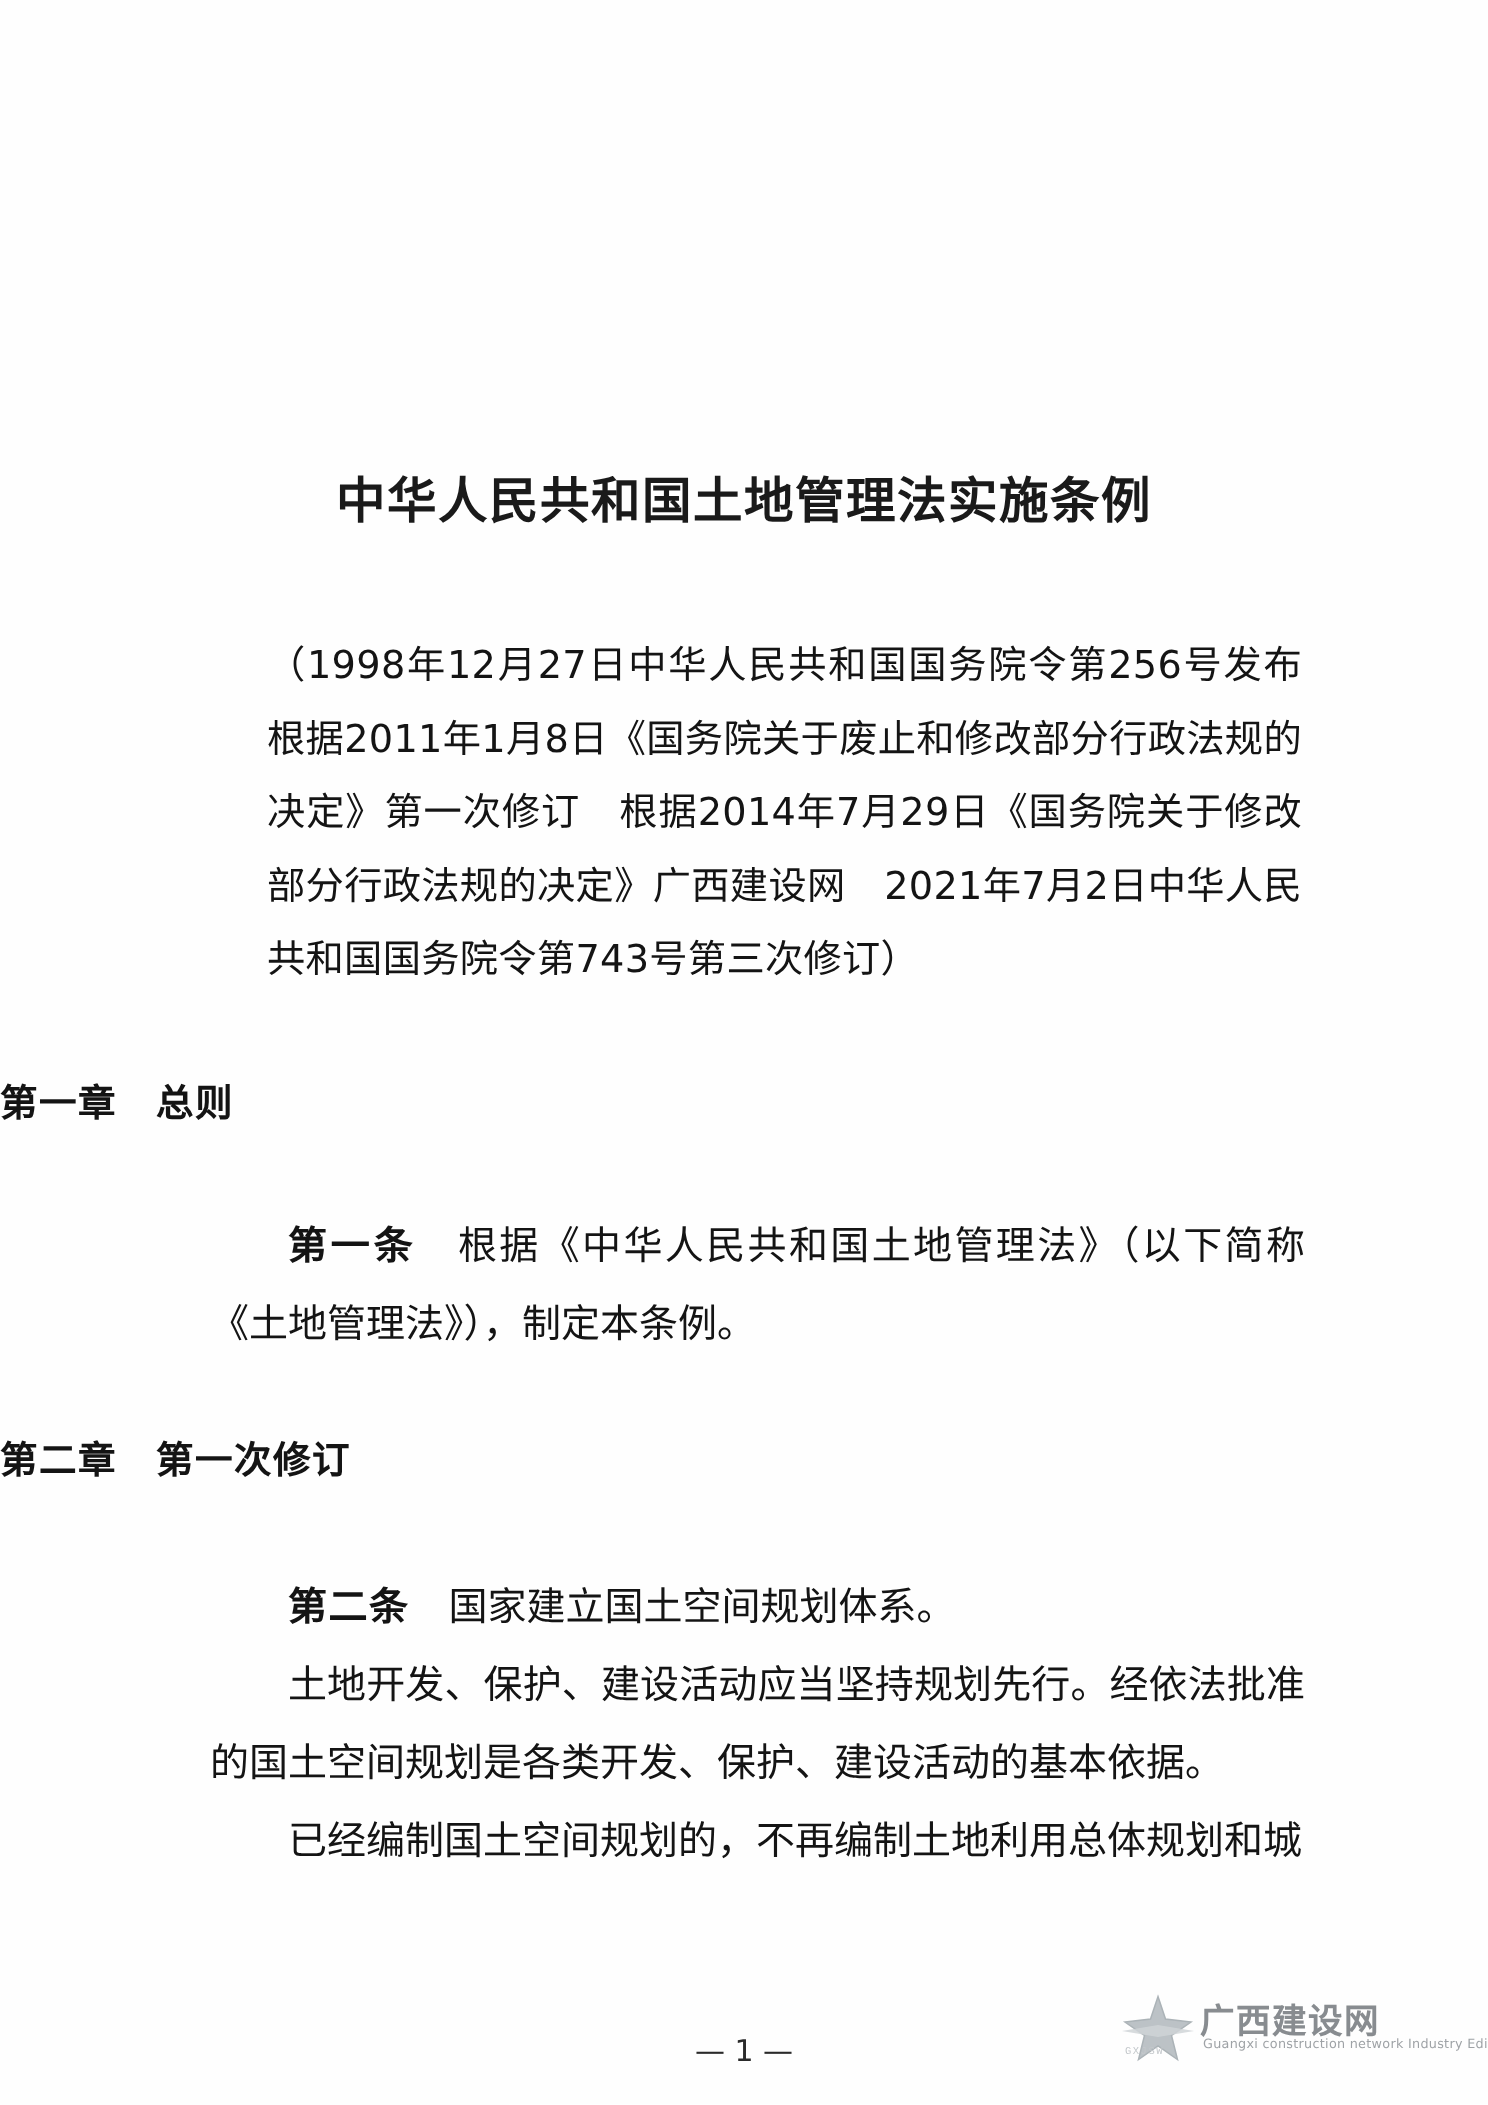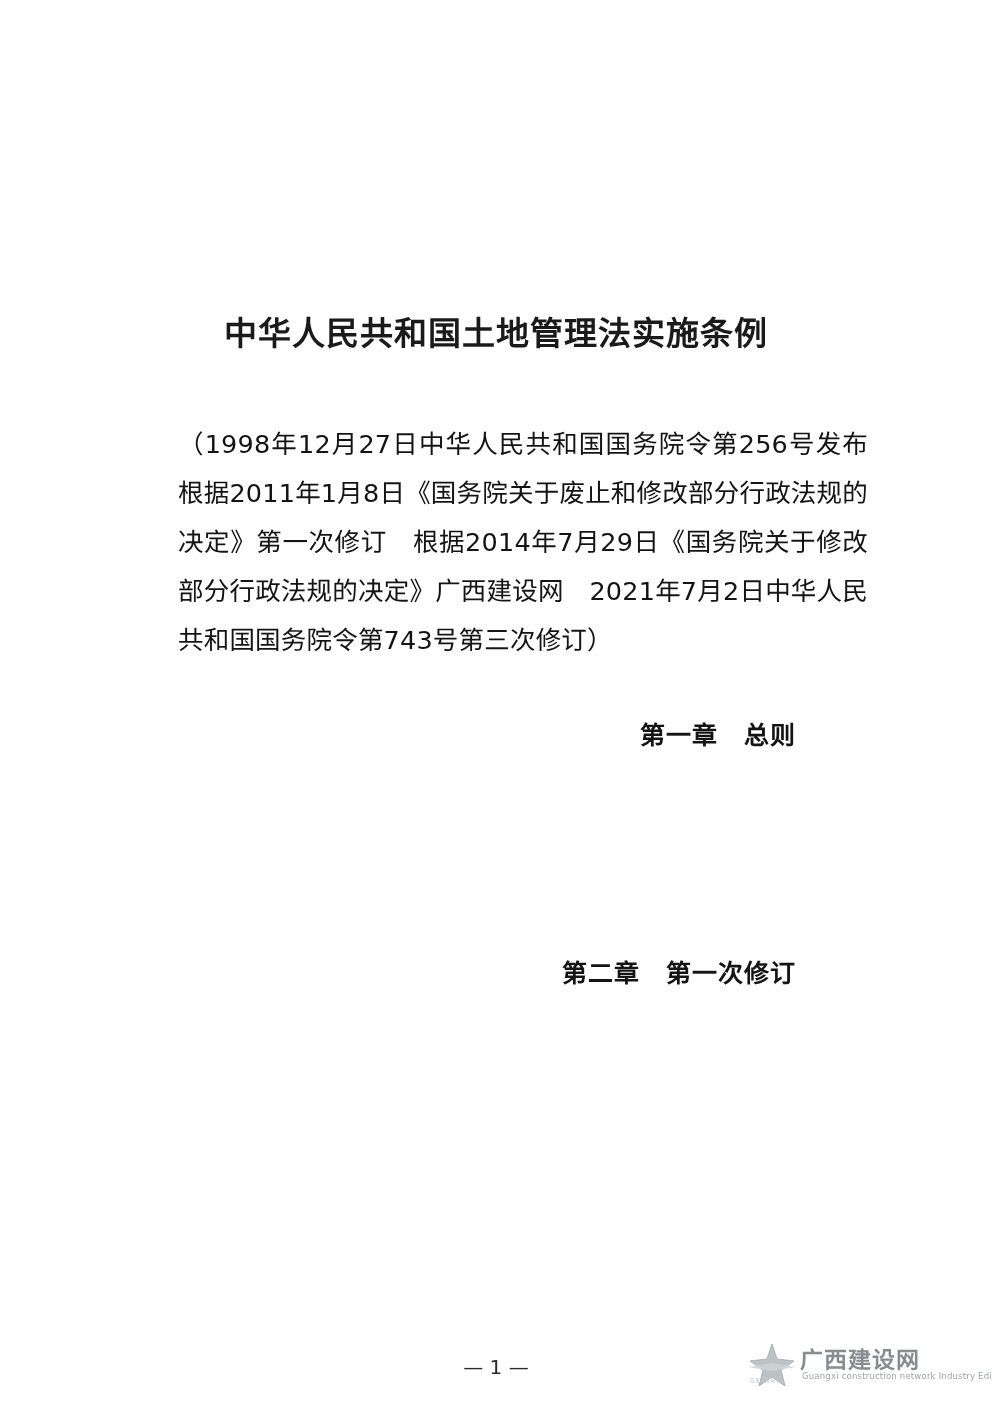--- a/index.html
+++ b/index.html
@@ -49,21 +49,21 @@
     line-height: 49px;
     color: #141414;
     text-align: justify;
     letter-spacing: 0.2px;
   }
 
   .chapter-heading {
     position: absolute;
     left: 0;
     width: 796px;
-    text-align: right;
+    text-align: left;
     font-family: "DejaVu Sans", "Liberation Sans", sans-serif;
     font-weight: bold;
     font-size: 25px;
     color: #141414;
     letter-spacing: 1px;
   }
   .chapter-1 { top: 715px; }
   .chapter-2 { top: 953px; }
 
   .body-block {
@@ -93,21 +93,21 @@
     width: 992px;
     text-align: center;
     font-family: "DejaVu Sans", "Liberation Sans", sans-serif;
     font-size: 20px;
     color: #2a2a2a;
   }
 
   .watermark {
     position: absolute;
     right: 18px;
-    bottom: 8px;
+    bottom: 21px;
     width: 230px;
     height: 62px;
     opacity: 0.82;
   }
   .wm-star {
     position: absolute;
     left: 2px;
     top: 8px;
     width: 52px;
     height: 48px;
@@ -147,23 +147,31 @@
 <body>
 
 <div class="page">
 
   <h1 class="doc-title">中华人民共和国土地管理法实施条例</h1>
 
   <div class="preamble">（1998年12月27日中华人民共和国国务院令第256号发布　根据2011年1月8日《国务院关于废止和修改部分行政法规的决定》第一次修订　根据2014年7月29日《国务院关于修改部分行政法规的决定》广西建设网　2021年7月2日中华人民共和国国务院令第743号第三次修订）</div>
 
   <div class="chapter-heading chapter-1">第一章　总则</div>
 
+  <div class="body-block block-1">
+    <p class="para"><span class="art-no">第一条</span><span class="gap"></span><span>根据《中华人民共和国土地管理法》（以下简称《土地管理法》），制定本条例。</span></p>
+  </div>
 
   <div class="chapter-heading chapter-2">第二章　第一次修订</div>
 
+  <div class="body-block block-2">
+    <p class="para"><span class="art-no">第二条</span><span class="gap"></span><span>国家建立国土空间规划体系。</span></p>
+    <p class="para"><span>土地开发、保护、建设活动应当坚持规划先行。经依法批准的国土空间规划是各类开发、保护、建设活动的基本依据。</span></p>
+    <p class="para"><span>已经编制国土空间规划的，不再编制土地利用总体规划和城</span></p>
+  </div>
 
   <div class="page-number">— 1 —</div>
 
   <div class="watermark">
     <svg class="wm-star" viewBox="0 0 52 48" aria-hidden="true">
       <path d="M26 3 L31 18 L48 20 L35 29 L39 45 L26 36 L13 45 L17 29 L4 20 L21 18 Z" fill="#aeb5ba" stroke="#9aa3a8" stroke-width="1"></path>
       <path d="M2 26 L26 22 L50 26 L26 30 Z" fill="#c6cbcf" opacity="0.85"></path>
     </svg>
     <div class="wm-text">广西建设网</div>
     <div class="wm-sub">Guangxi construction network Industry Edition</div>

